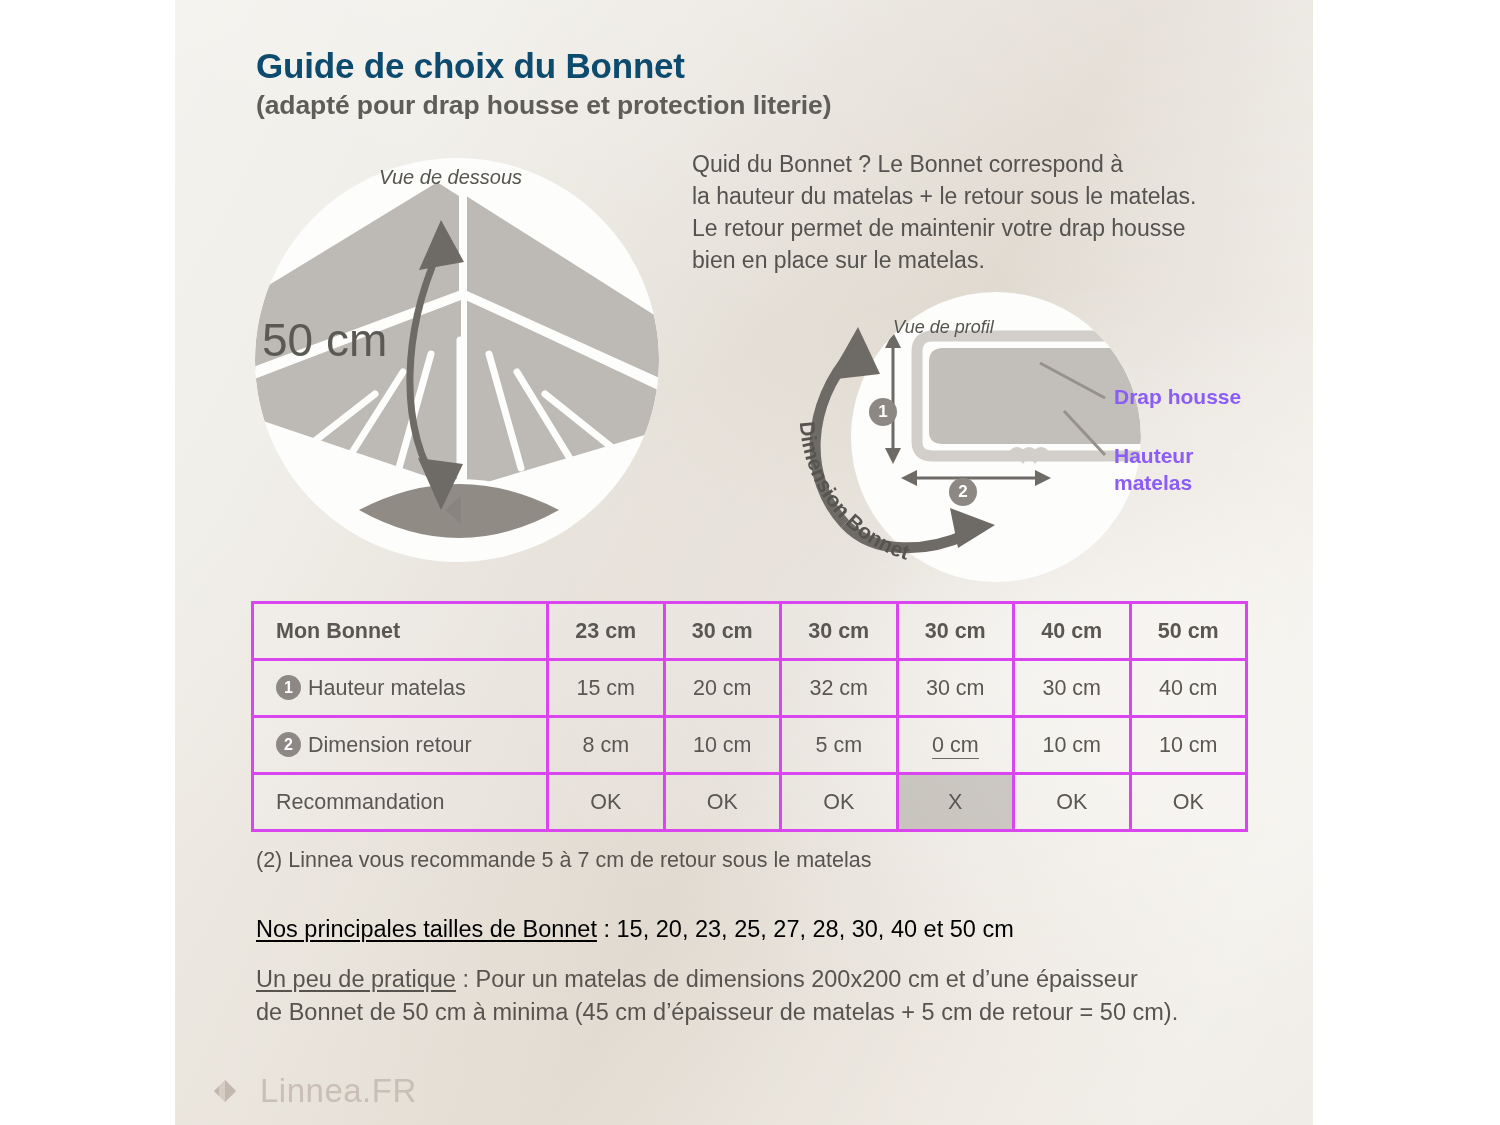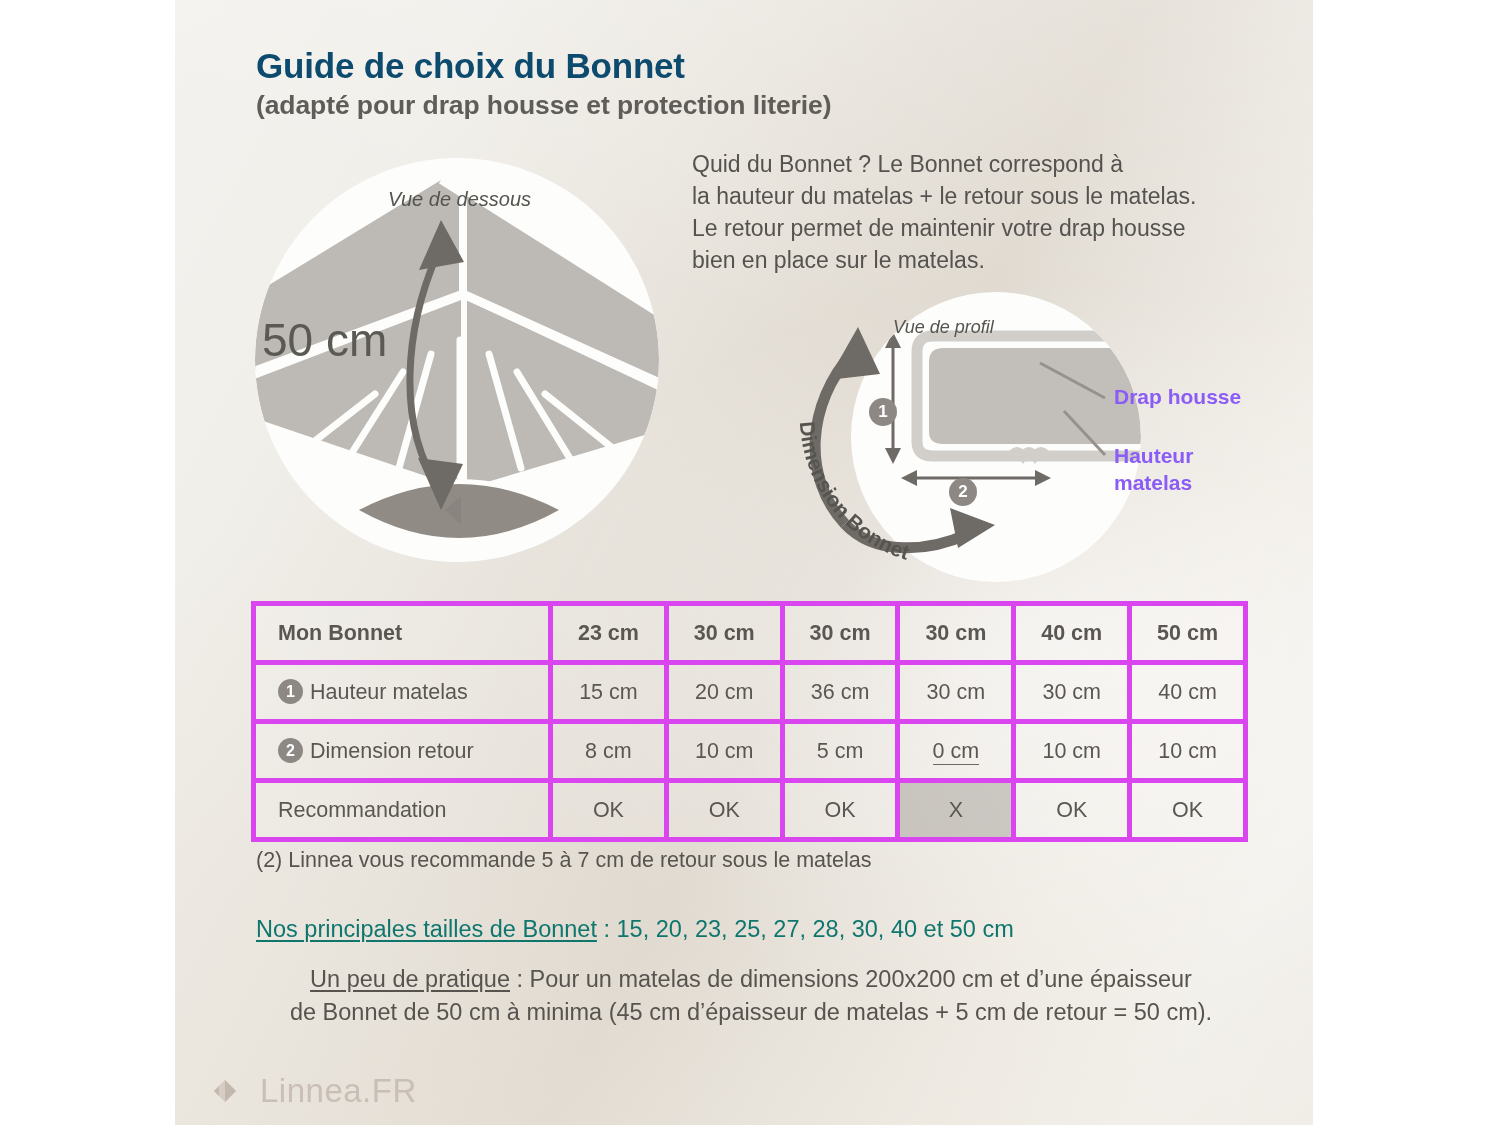--- a/index.html
+++ b/index.html
@@ -82,21 +82,21 @@
   #circle-left { left: 255px; top: 158px; width: 404px; height: 404px; }
   #circle-right { left: 851px; top: 292px; width: 290px; height: 290px; }
 
   .label-italic {
     position: absolute;
     font-style: italic;
     font-size: 20px;
     color: #56544f;
     white-space: nowrap;
   }
-  #label-dessous { left: 379px; top: 188px; margin-left: 9px; }
+  #label-dessous { left: 379px; top: 166px; }
   #label-profil  { left: 893px; top: 317px; font-size: 18px; }
 
   #fifty-cm {
     position: absolute;
     left: 262px; top: 313px;
     font-size: 46px;
     color: #5b5954;
     letter-spacing: 0px;
   }
 
@@ -119,21 +119,21 @@
     width: 997px;
     border-collapse: collapse;
     table-layout: fixed;
     font-size: 21.5px;
     color: #5a5752;
   }
   #bonnet-table td {
     height: 54px;
     text-align: center;
     vertical-align: middle;
-    border: 5px solid #d946ef;
+    border: 3px solid #d946ef;
     padding: 0;
     background: rgba(255,255,255,0.14);
   }
   #bonnet-table td.label {
     text-align: left;
     padding-left: 22px;
     width: 270px;
     white-space: nowrap;
   }
   #bonnet-table tr.header td {
@@ -163,31 +163,30 @@
     position: absolute;
     left: 256px; top: 845px;
     font-size: 21.5px;
     line-height: 30px;
     color: #57544f;
   }
   #sizes-line {
     position: absolute;
     left: 256px; top: 916px;
     font-size: 23.5px;
-    color: #0f766e;
+    color: #000000;
     white-space: nowrap;
   }
   #practice {
     position: absolute;
     left: 256px; top: 963px;
     width: 990px;
     font-size: 23.5px;
     line-height: 33px;
     color: #57544f;
-    text-align: center;
   }
   #practice div { white-space: nowrap; }
   .u { text-decoration: underline; text-underline-offset: 3px; }
 
   
   #logo {
     position: absolute;
     left: 210px; top: 1072px;
     display: flex;
     align-items: center;
@@ -330,21 +329,21 @@
         <td>30 cm</td>
         <td>40 cm</td>
         <td>50 cm</td>
       </tr>
       <tr>
         <td class="label">
           <span class="num-badge">1</span><span>Hauteur matelas</span>
         </td>
         <td>15 cm</td>
         <td>20 cm</td>
-        <td>36 cm</td>
+        <td>32 cm</td>
         <td>30 cm</td>
         <td>30 cm</td>
         <td>40 cm</td>
       </tr>
       <tr>
         <td class="label">
           <span class="num-badge">2</span><span>Dimension retour</span>
         </td>
         <td><span>8 cm</span></td>
         <td><span>10 cm</span></td>

